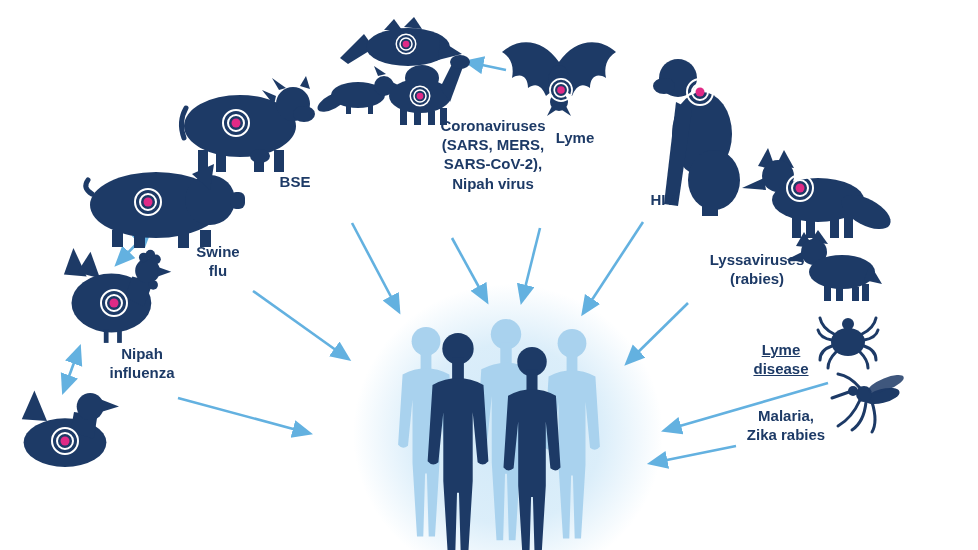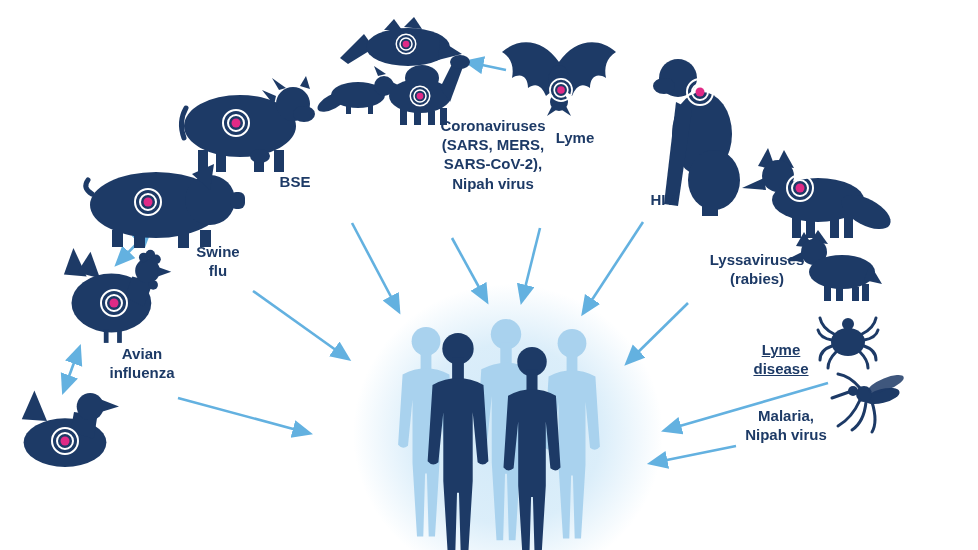--- a/index.html
+++ b/index.html
@@ -258,31 +258,31 @@
           <circle r="4.5" class="tcore"></circle>
       </g>
       <g class="tmark" transform="translate(800,188)">
         <circle r="13" class="tring"></circle>
           <circle r="8" class="tring"></circle>
           <circle r="4.5" class="tcore"></circle>
       </g>
     </g>
   </svg>
 
-  <div class="lbl" style="left:96px;top:344px;width:92px;">Avian
+  <div class="lbl" style="left:96px;top:344px;width:92px;">Nipah
 influenza</div>
   <div class="lbl" style="left:188px;top:242px;width:60px;">Swine
 flu</div>
   <div class="lbl" style="left:270px;top:172px;width:50px;">BSE</div>
   <div class="lbl" style="left:430px;top:116px;width:126px;">Coronaviruses
 (SARS, MERS,
 SARS-CoV-2),
 Nipah virus</div>
   <div class="lbl" style="left:545px;top:128px;width:60px;">Lyme</div>
   <div class="lbl" style="left:641px;top:190px;width:44px;">HIV</div>
   <div class="lbl" style="left:707px;top:250px;width:100px;">Lyssaviruses
 (rabies)</div>
   <div class="lbl" style="left:746px;top:340px;width:70px;text-decoration:underline;">Lyme
 disease</div>
   <div class="lbl" style="left:731px;top:406px;width:110px;">Malaria,
-Nipah virus</div>
+Zika rabies</div>
 
 </div>
 
 </body></html>

